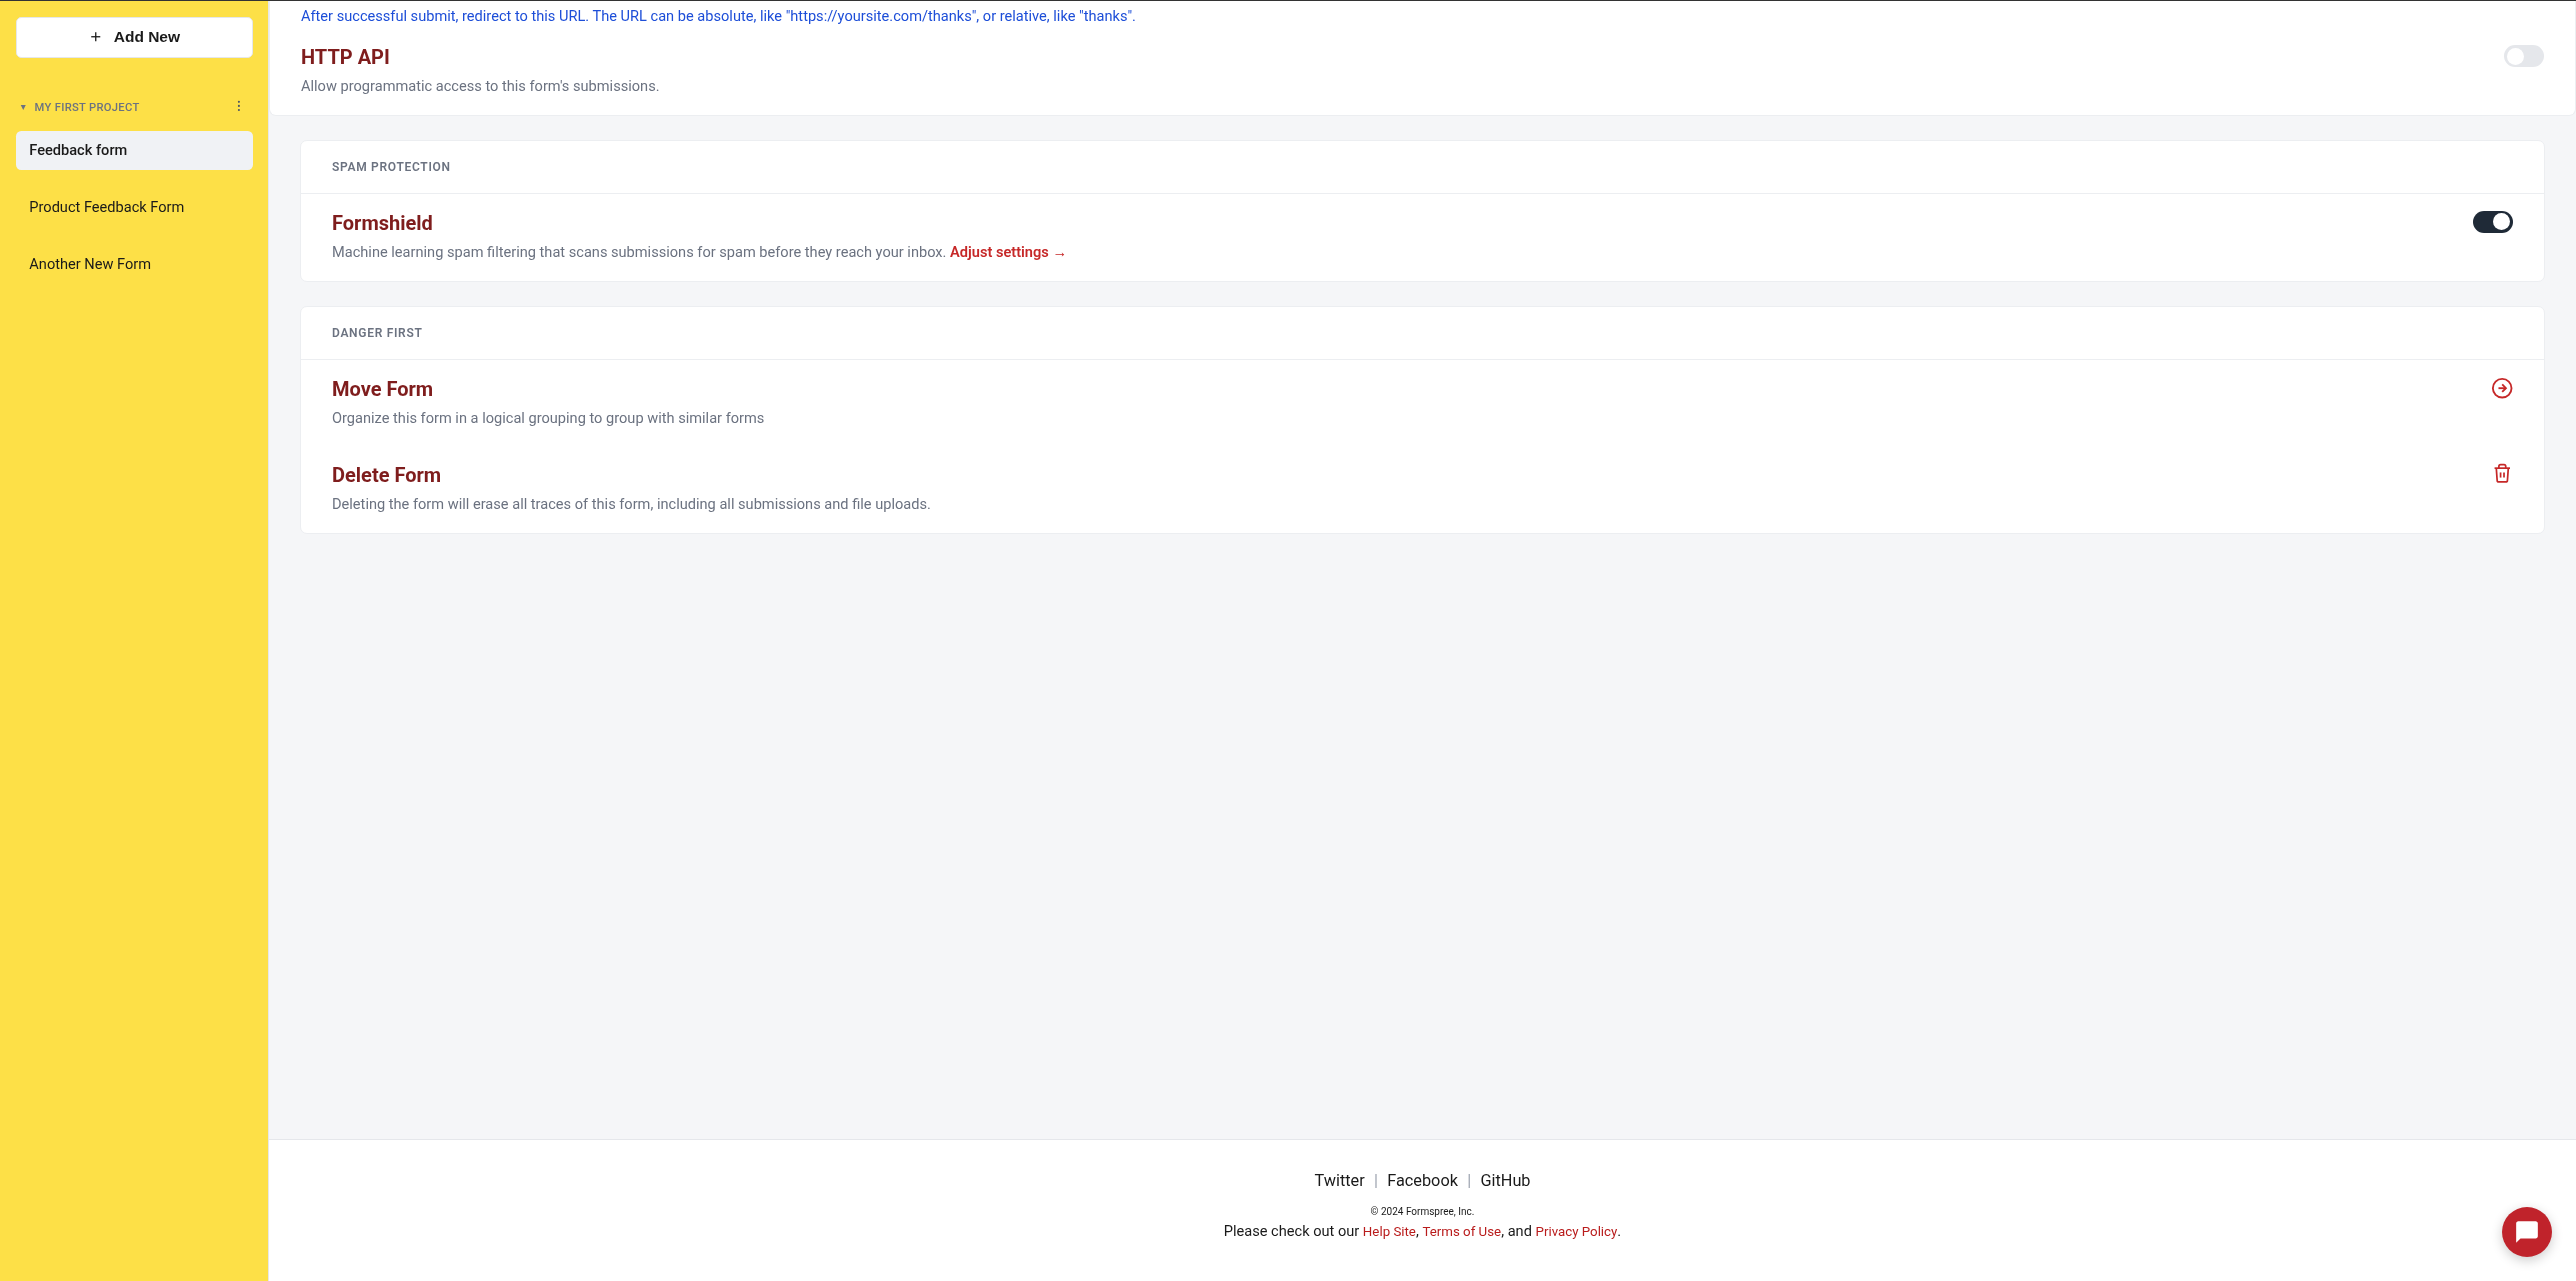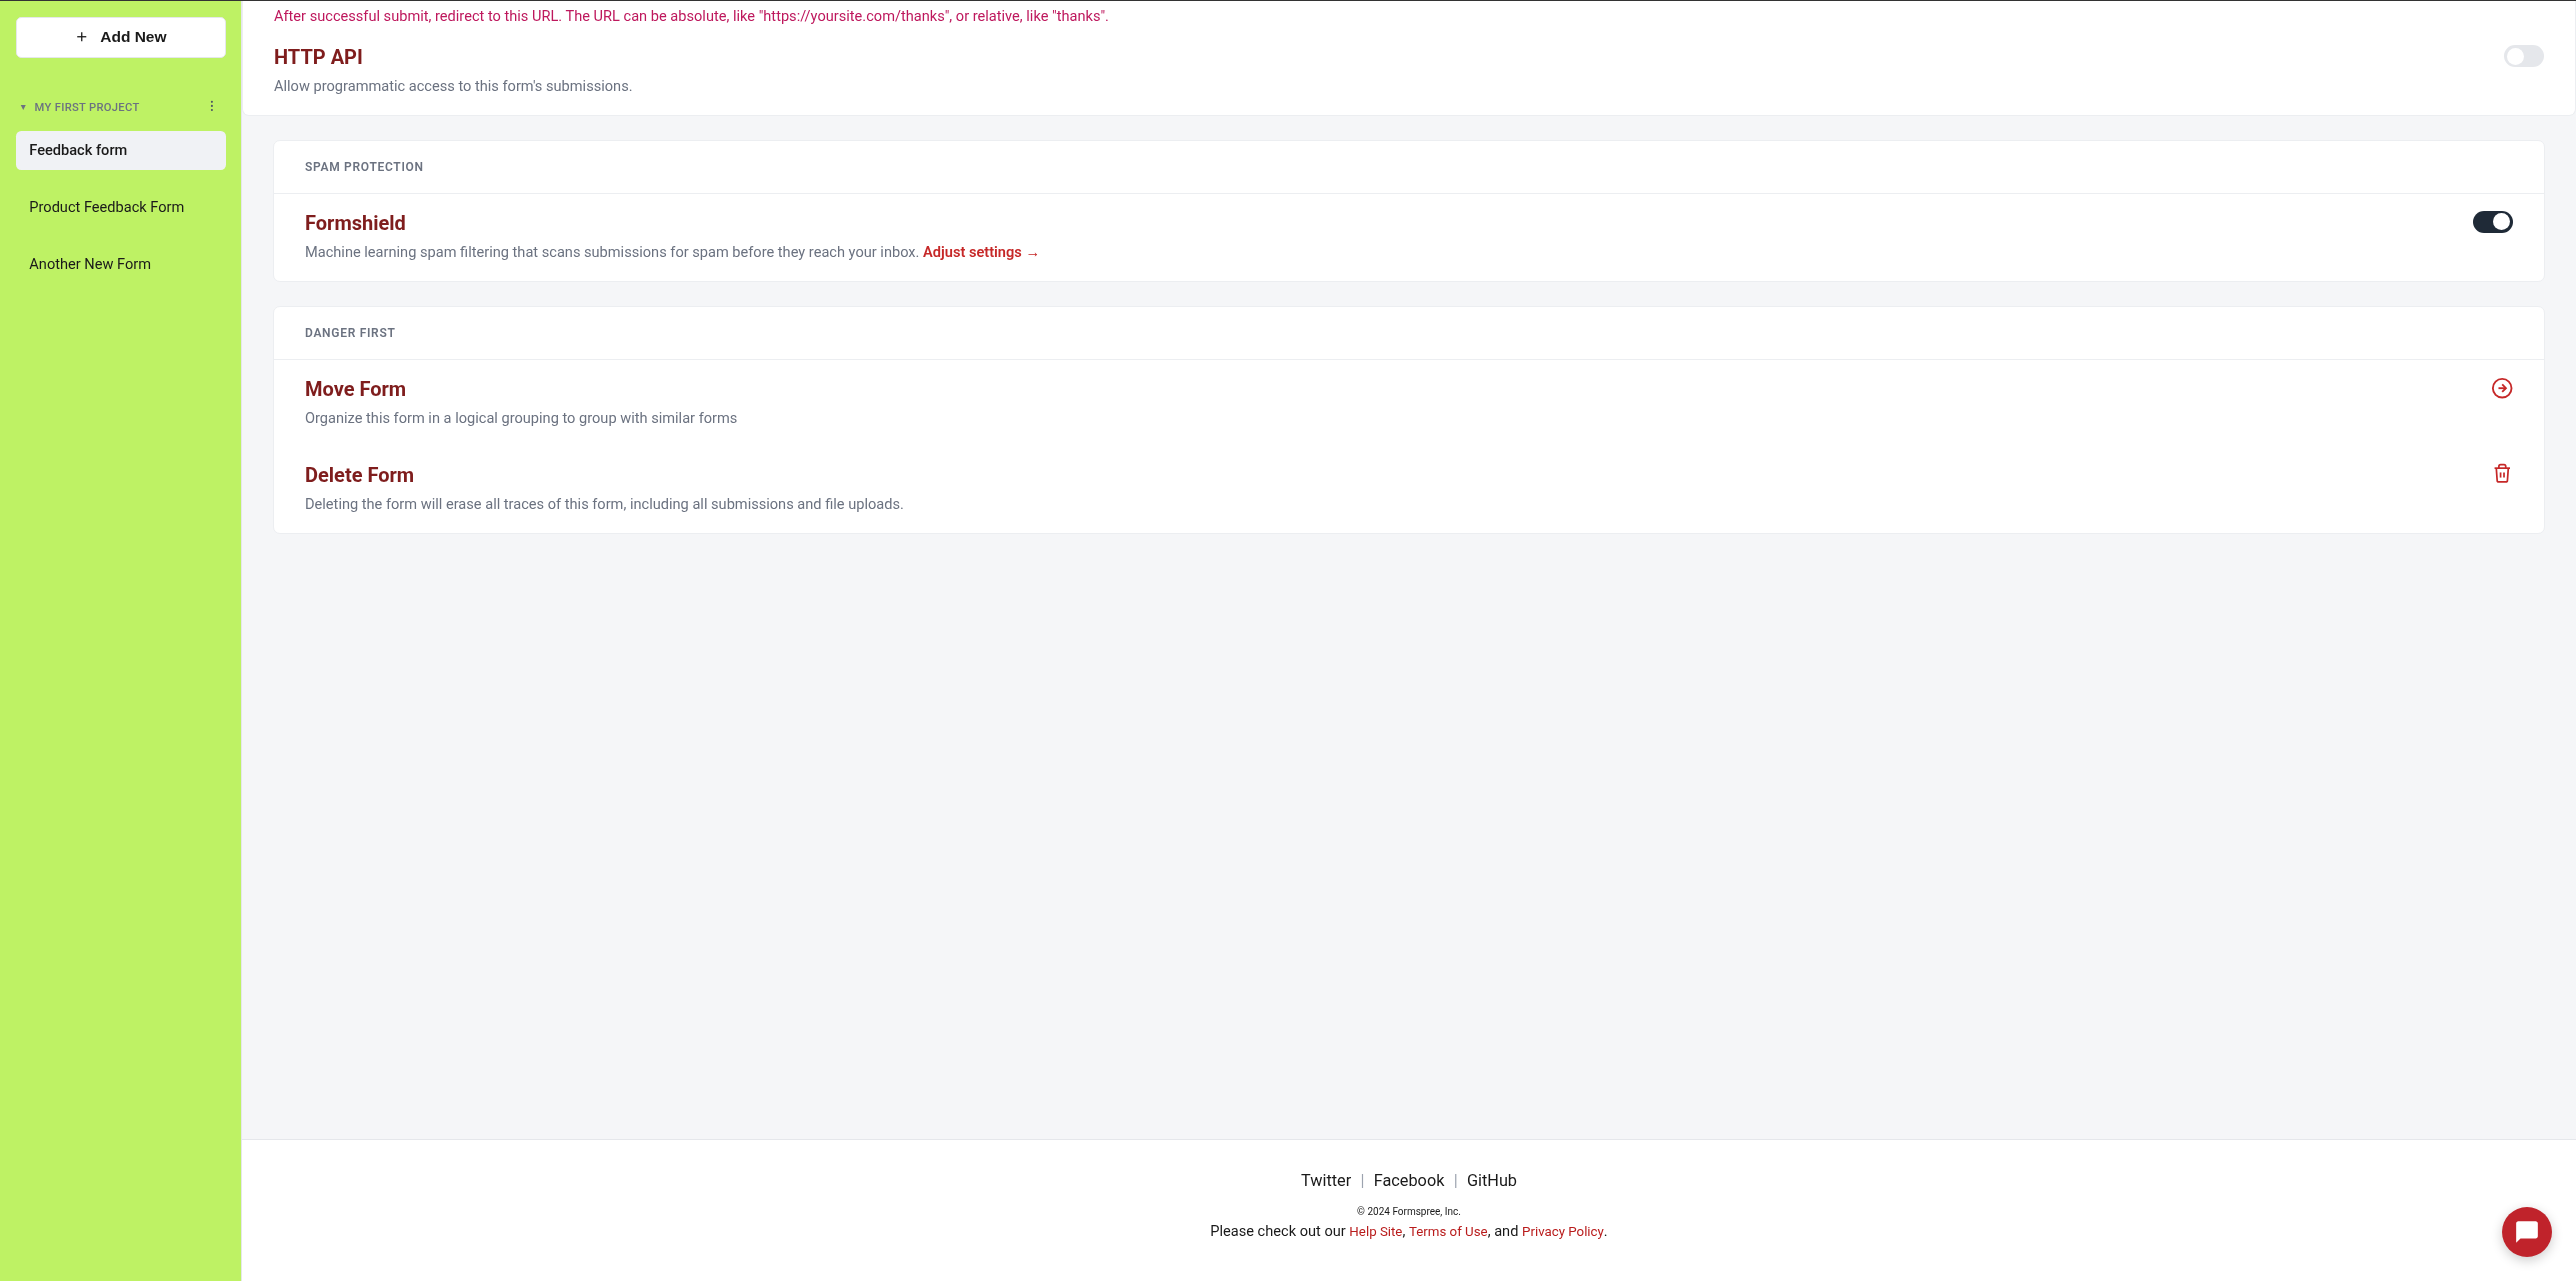--- a/index.html
+++ b/index.html
@@ -9,22 +9,22 @@
     color: #1a1a1a;
     font-size: 13.8px;
   }
   .app {
     display: flex;
     min-height: 100vh;
     border-top: 1.7px solid #333;
   }
   
   .sidebar {
-    width: 242px;
-    background: #bef264;
+    width: 269px;
+    background: #fde047;
     border-right: 0.9px solid #e5e7eb;
     padding: 15.5px;
     flex-shrink: 0;
   }
   .add-new-btn {
     width: 100%;
     height: 41px;
     background: #fff;
     border: 0.9px solid #e5e7eb;
     border-radius: 5.2px;
@@ -77,21 +77,21 @@
   .main {
     flex: 1;
     display: flex;
     flex-direction: column;
   }
   .content {
     padding: 0 31px 31px 31px;
     flex: 1;
   }
   .partial-desc {
-    color: #be185d;
+    color: #1d4ed8;
     font-size: 14.6px;
     padding: 5.2px 31px 0 31px;
     line-height: 1.5;
   }
   .section-group { margin-top: 24px; }
   .card {
     background: #fff;
     border: 0.9px solid #eceef1;
     border-radius: 6.9px;
     overflow: visible;

